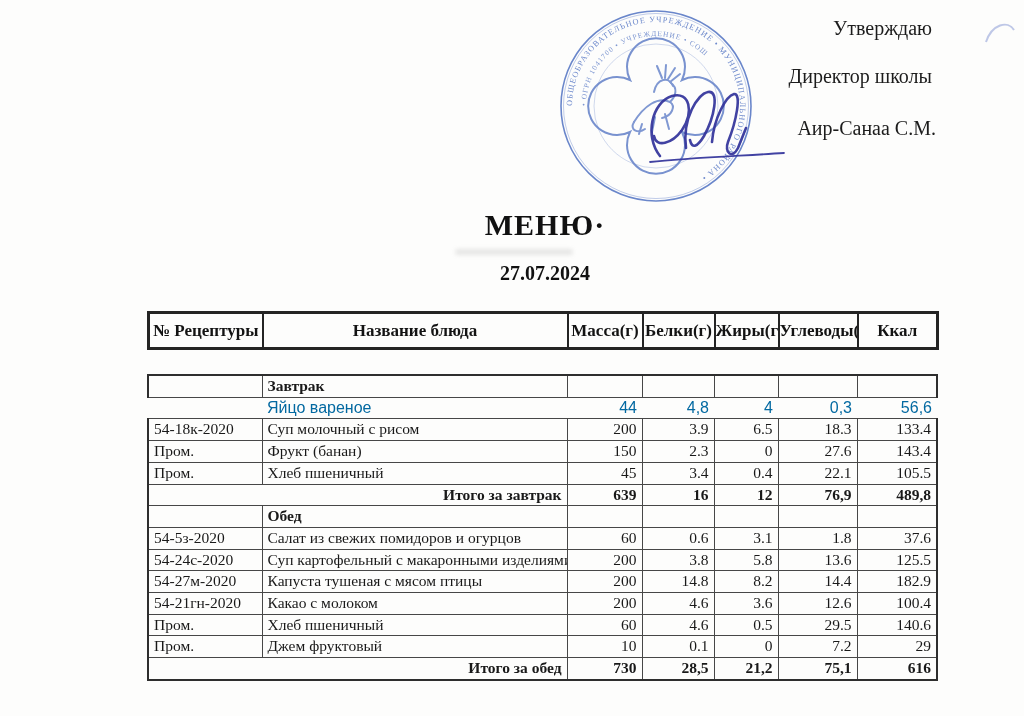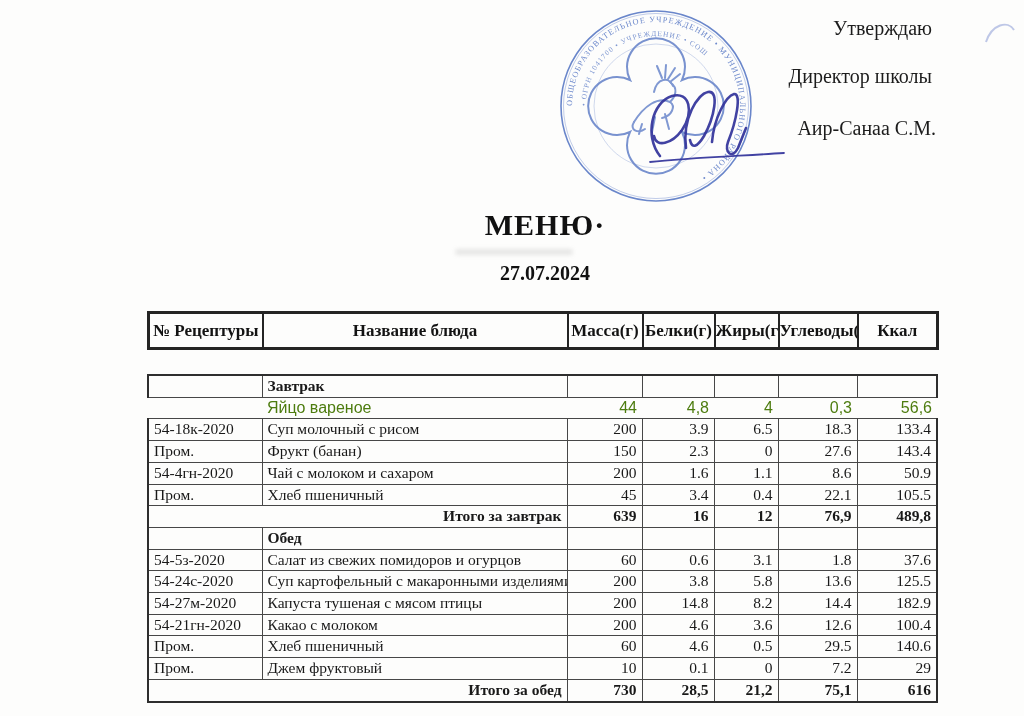--- a/index.html
+++ b/index.html
@@ -70,21 +70,21 @@
   table.menu-body tr:last-child td{border-bottom:2px solid #2e2e2e;margin-left:40px;}
   table.menu-body td:first-child{border-left:2px solid #2e2e2e;}
   table.menu-body td:last-child{border-right:2px solid #2e2e2e;}
   table.menu-body .num{text-align:right;}
   table.menu-body .row-section td{font-weight:bold;}
   table.menu-body .row-total td{font-weight:bold;}
   table.menu-body .row-total .cell-name{text-align:right;}
   table.menu-body .row-inserted td{
     border:none;
     font-family:"Liberation Sans", sans-serif;
-    font-size:16px;color:#4d7c0f;margin-left:17px;
+    font-size:16px;color:#0369a1;margin-left:17px;
   }
 </style>
 </head>
 <body>
 
 <div class="sheet">
 
   <div id="approve-label" class="approval-line">Утверждаю</div>
   <div id="signer-name" class="approval-line">Аир-Санаа С.М.</div>
   <div id="role-label" class="approval-line">Директор школы</div>
@@ -199,29 +199,20 @@
         <tr class="row-item">
           <td class="cell-recipe">Пром.</td>
           <td class="cell-name">Фрукт (банан)</td>
           <td class="cell-mass num">150</td>
           <td class="cell-protein num">2.3</td>
           <td class="cell-fat num">0</td>
           <td class="cell-carbs num">27.6</td>
           <td class="cell-kcal num">143.4</td>
         </tr>
         <tr class="row-item">
-          <td class="cell-recipe">54-4гн-2020</td>
-          <td class="cell-name">Чай с молоком и сахаром</td>
-          <td class="cell-mass num">200</td>
-          <td class="cell-protein num">1.6</td>
-          <td class="cell-fat num">1.1</td>
-          <td class="cell-carbs num">8.6</td>
-          <td class="cell-kcal num">50.9</td>
-        </tr>
-        <tr class="row-item">
           <td class="cell-recipe">Пром.</td>
           <td class="cell-name">Хлеб пшеничный</td>
           <td class="cell-mass num">45</td>
           <td class="cell-protein num">3.4</td>
           <td class="cell-fat num">0.4</td>
           <td class="cell-carbs num">22.1</td>
           <td class="cell-kcal num">105.5</td>
         </tr>
         <tr class="row-total">
           <td class="cell-name" colspan="2">Итого за завтрак</td>

